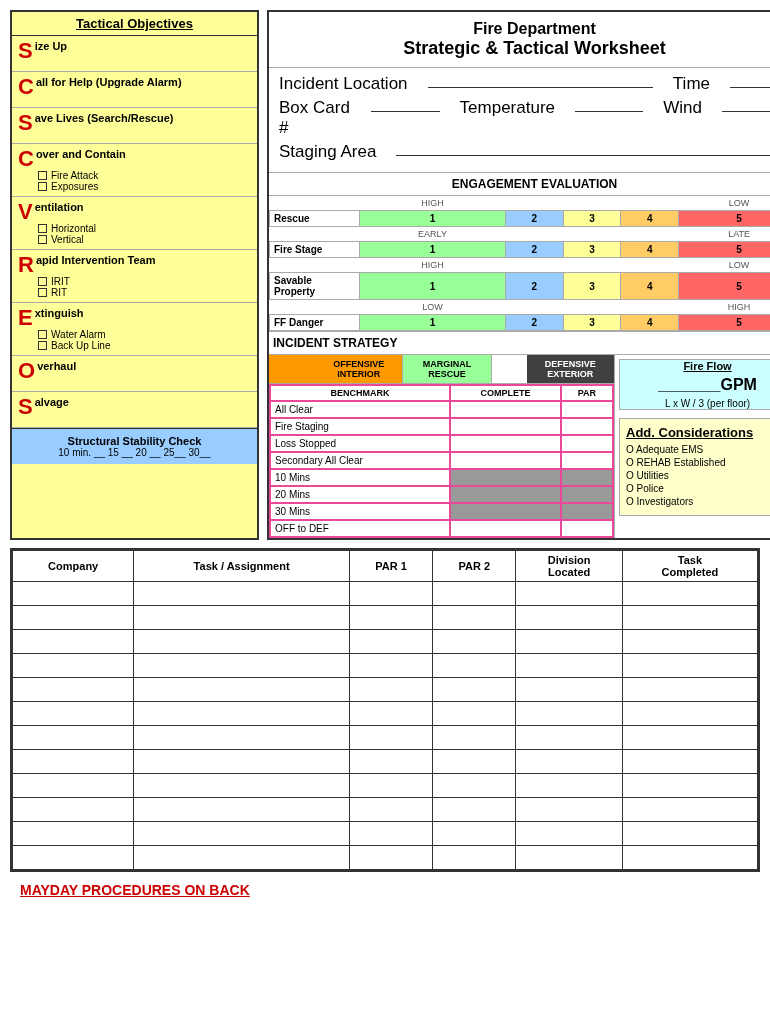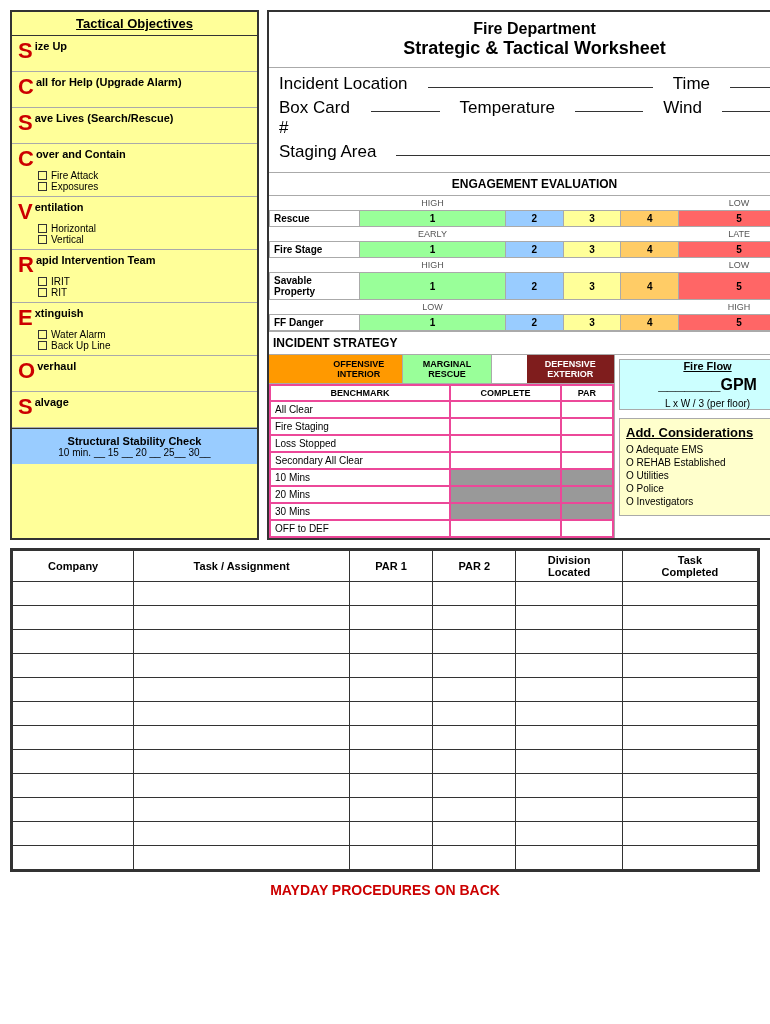--- a/index.html
+++ b/index.html
@@ -44,21 +44,21 @@
     .cell-yellow { background: #ffff99; font-weight: bold; }
     .cell-orange { background: #ffcc66; font-weight: bold; }
     .cell-red { background: #ff6666; font-weight: bold; }
     .cell-blue { background: #99ccff; font-weight: bold; }
     .strategy-title { text-align: left; font-weight: bold; font-size: 12px; padding: 4px; border-bottom: 1px solid #aaa; }
     .strategy-buttons { display: flex; border-bottom: 1px solid #aaa; }
     .strategy-btn { flex: 1; text-align: center; padding: 4px 2px; font-size: 9px; font-weight: bold; border-right: 1px solid #aaa; }
     .strategy-btn:last-child { border-right: none; }
     .btn-orange { background: #ff9900; padding-left: 48px; }
     .btn-green { background: #99ff99; }
-    .btn-blue { background: #7f1d1d; color: #fff; margin-left: 35px; }
+    .btn-blue { background: #404040; color: #fff; margin-left: 35px; }
     
     .benchmark-table { width: 100%; border-collapse: collapse; }
     .benchmark-table td, .benchmark-table th { border: 2px solid #ec4899; padding: 2px 4px; font-size: 10px; }
     .benchmark-table .header-row th { font-size: 9px; font-weight: bold; background: #fff; }
     .benchmark-table .dark-cell { background: #999; }
     
     .fire-flow-box { border: 1px solid #aaa; background: #ccffff; margin-bottom: 4px; text-align: center; }
     .fire-flow-title { font-weight: bold; font-size: 11px; text-decoration: underline; }
     .fire-flow-gpm { font-size: 16px; font-weight: bold; margin: 4px 0; }
     .fire-flow-formula { font-size: 10px; }
@@ -67,21 +67,21 @@
     .add-cons-title { font-weight: bold; font-size: 13px; text-decoration: underline; margin-bottom: 4px; }
     .add-cons-item { font-size: 10px; margin-bottom: 2px; }
     
     
     .assignment-section { border: 2px solid #333; margin-top: 8px; }
     .assignment-table { width: 100%; border-collapse: collapse; }
     .assignment-table th, .assignment-table td { border: 1px solid #333; padding: 3px 4px; text-align: center; font-size: 11px; height: 24px; }
     .assignment-table th { font-weight: bold; background: #fff; }
     
     
-    .mayday { text-align: center; padding: 10px; font-size: 14px; font-weight: bold; color: #cc0000; }
+    .mayday { text-align: left; padding: 10px; font-size: 14px; font-weight: bold; color: #cc0000; text-decoration: underline; }
     
     .clear { clear: both; }
   </style>
 </head>
 <body>
 
 <div class="page">
 
   <div class="top-section">
 

